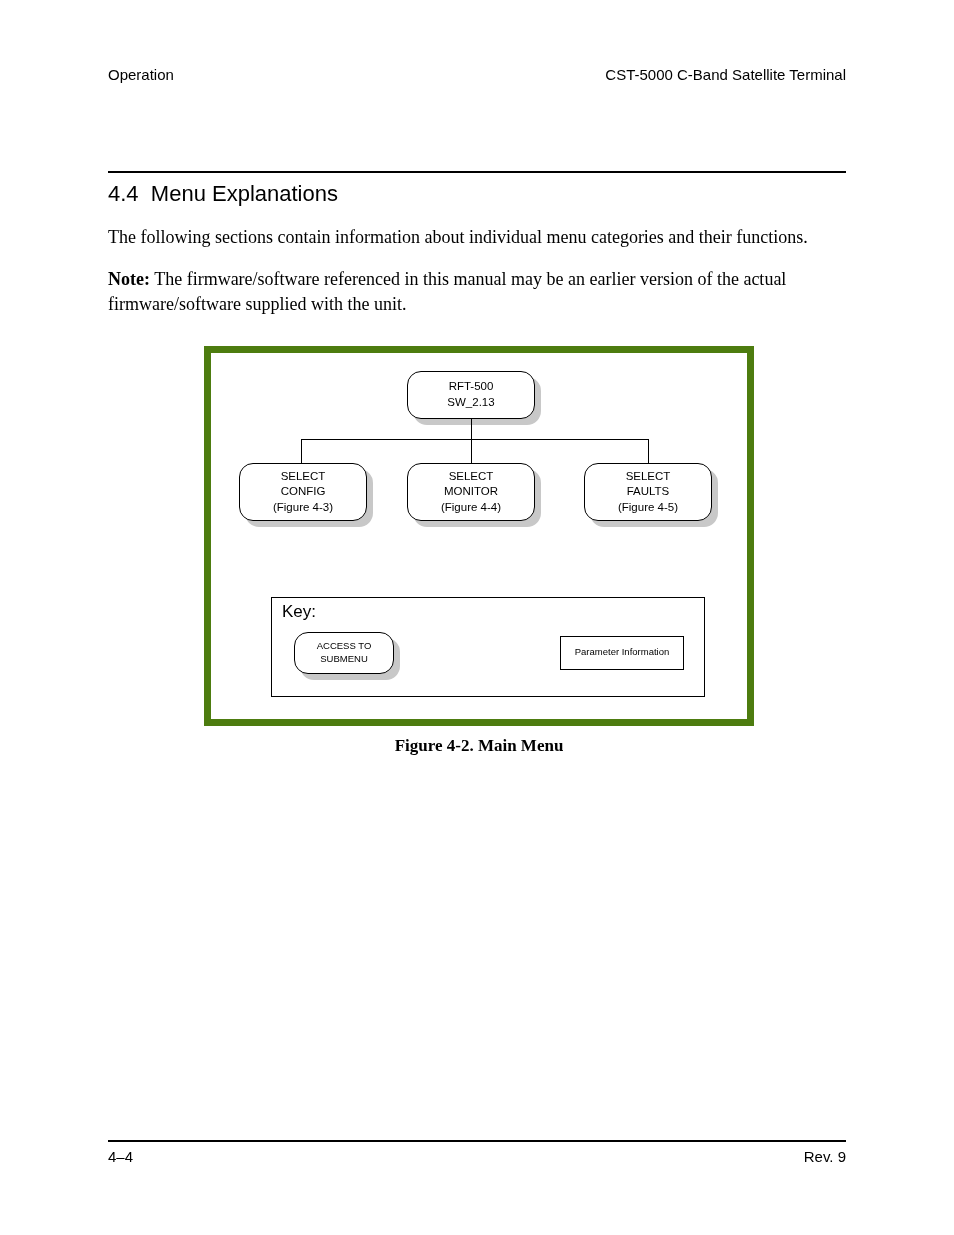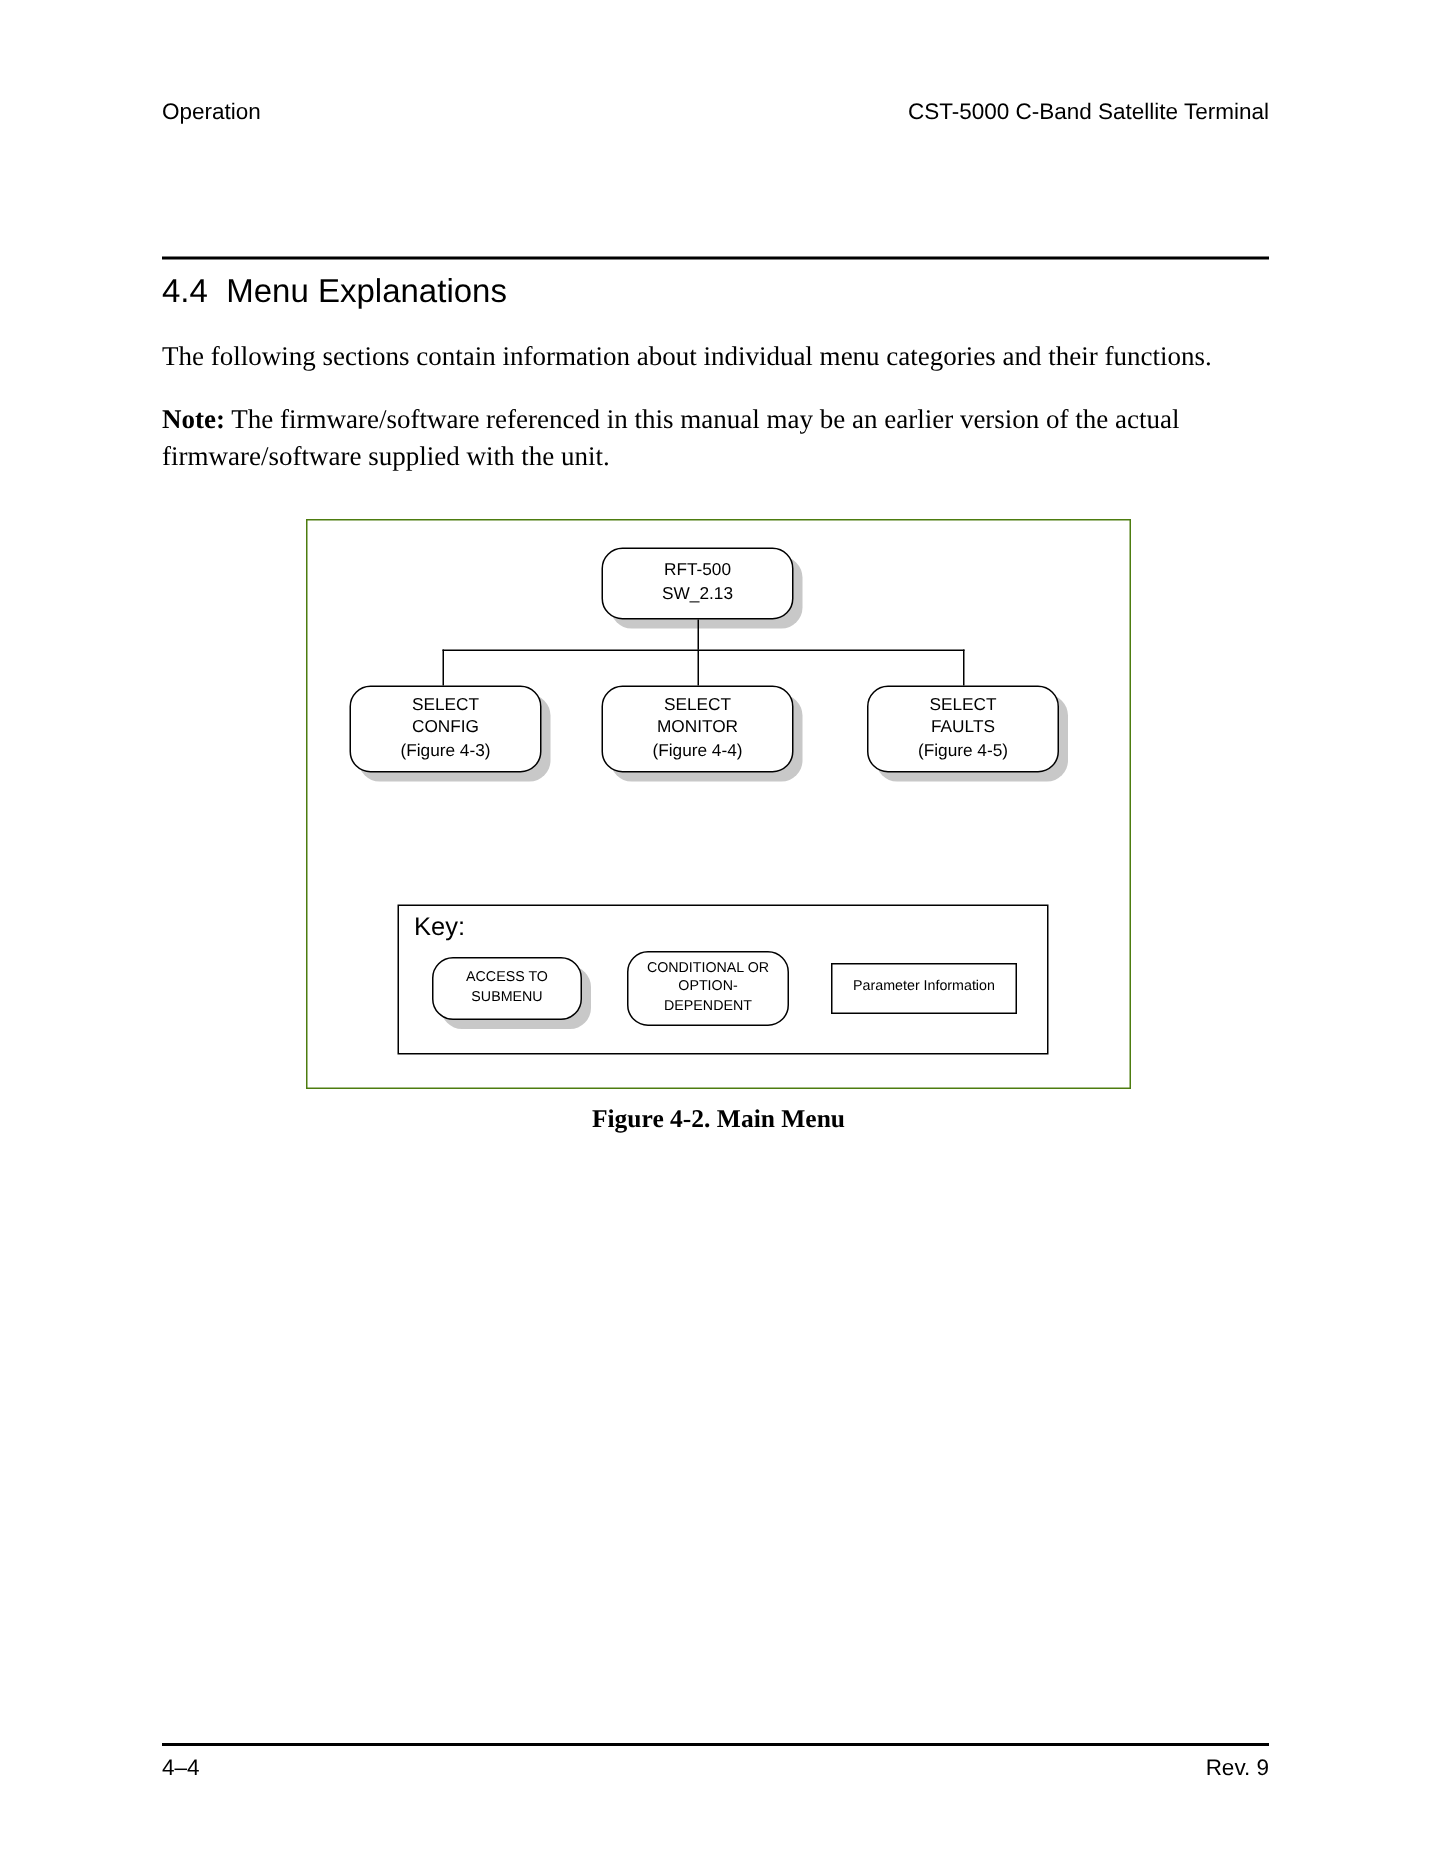--- a/index.html
+++ b/index.html
@@ -39,21 +39,21 @@
   }
   .body-text p { margin: 0 0 18px 0; }
   .note-label { font-weight: bold; }
 
   
   .diagram-wrap {
     margin: 30px 0 0 96px;
     width: 550px;
   }
   .diagram-frame {
-    border: 1px solid #4d7c0f;
+    border: 7px solid #4d7c0f;
     box-sizing: border-box;
     padding: 30px 28px 24px 28px;
     position: relative;
     height: 380px;
   }
   .caption {
     text-align: center;
     font-weight: bold;
     font-size: 17px;
     margin-top: 10px;
@@ -108,21 +108,21 @@
   .key-title {
     position: absolute;
     top: 4px; left: 10px;
     font-family: Arial, Helvetica, sans-serif;
     font-size: 17px;
   }
 
   
   .footer {
     position: absolute;
-    left: 108px; right: 108px; bottom: 48px;
+    left: 108px; right: 108px; bottom: 70px;
   }
   .rule-bot {
     border-top: 2px solid #000;
     margin-bottom: 6px;
   }
   .foot-row {
     display: flex;
     justify-content: space-between;
     font-family: Arial, Helvetica, sans-serif;
     font-size: 15px;
@@ -201,27 +201,20 @@
         <div class="key-title">Key:</div>
 
         <div class="shadow-box" style="left:22px; top:34px; width:100px; height:42px;">
           <div class="shadow"></div>
           <div class="face" style="font-size:9.5px;">
             <span>ACCESS TO</span>
             <span>SUBMENU</span>
           </div>
         </div>
 
-        <div class="shadow-box no-shadow" style="left:152px; top:30px; width:108px; height:50px;">
-          <div class="face" style="font-size:9.5px;">
-            <span>CONDITIONAL OR</span>
-            <span>OPTION-</span>
-            <span>DEPENDENT</span>
-          </div>
-        </div>
 
         <div class="shadow-box no-shadow square" style="left:288px; top:38px; width:124px; height:34px;">
           <div class="face" style="font-size:9.5px;">
             <span>Parameter Information</span>
           </div>
         </div>
       </div>
 
     </div>
     <div class="caption">Figure 4-2.  Main Menu</div>

